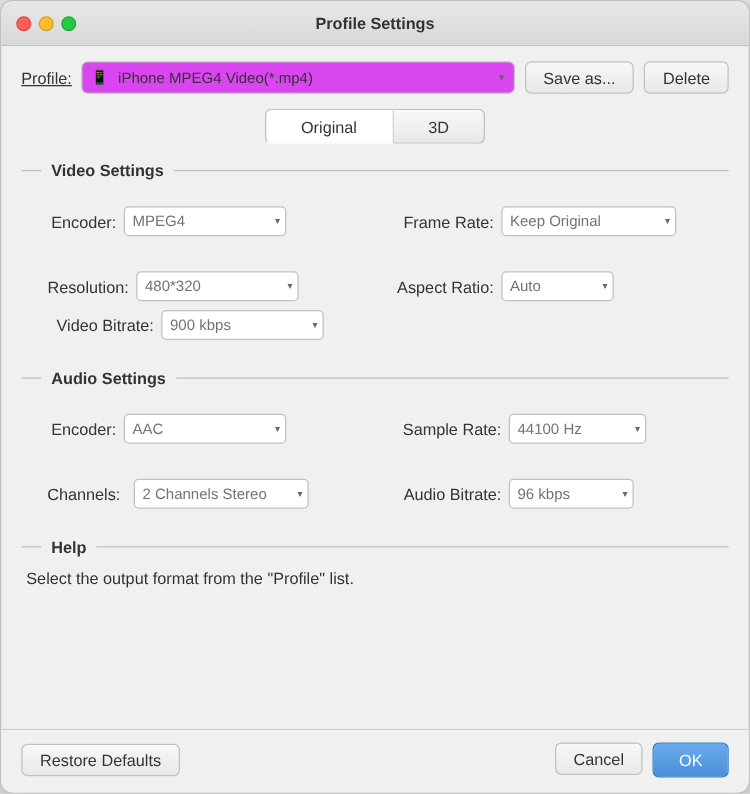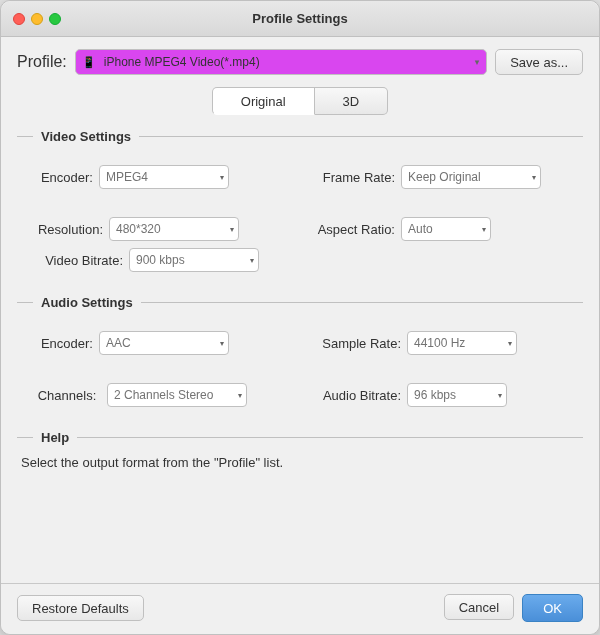--- a/index.html
+++ b/index.html
@@ -70,23 +70,24 @@
 
     
     .profile-row {
       display: flex;
       align-items: center;
       gap: 8px;
       margin-bottom: 12px;
     }
 
     .profile-label {
-      font-size: 16px;
+      font-size: 13px;
       color: #333;
       white-space: nowrap;
+      text-decoration: underline;
     }
 
     .profile-select-wrapper {
       flex: 1;
       position: relative;
     }
 
     .profile-select {
       width: 100%;
       height: 26px;
@@ -322,20 +323,21 @@
     <div class="profile-row">
       <span class="profile-label">Profile:</span>
       <div class="profile-select-wrapper">
         <span class="profile-select-icon">📱</span>
         <select class="profile-select">
           <option>iPhone MPEG4 Video(*.mp4)</option>
         </select>
         <span class="profile-select-arrow">▾</span>
       </div>
       <button class="btn">Save as...</button>
+      <button class="btn">Delete</button>
     </div>
 
     <div class="tabs-row">
       <button class="tab-btn active">Original</button>
       <button class="tab-btn">3D</button>
     </div>
 
     <div class="section">
       <div class="section-header">
         <div class="section-line"></div>

